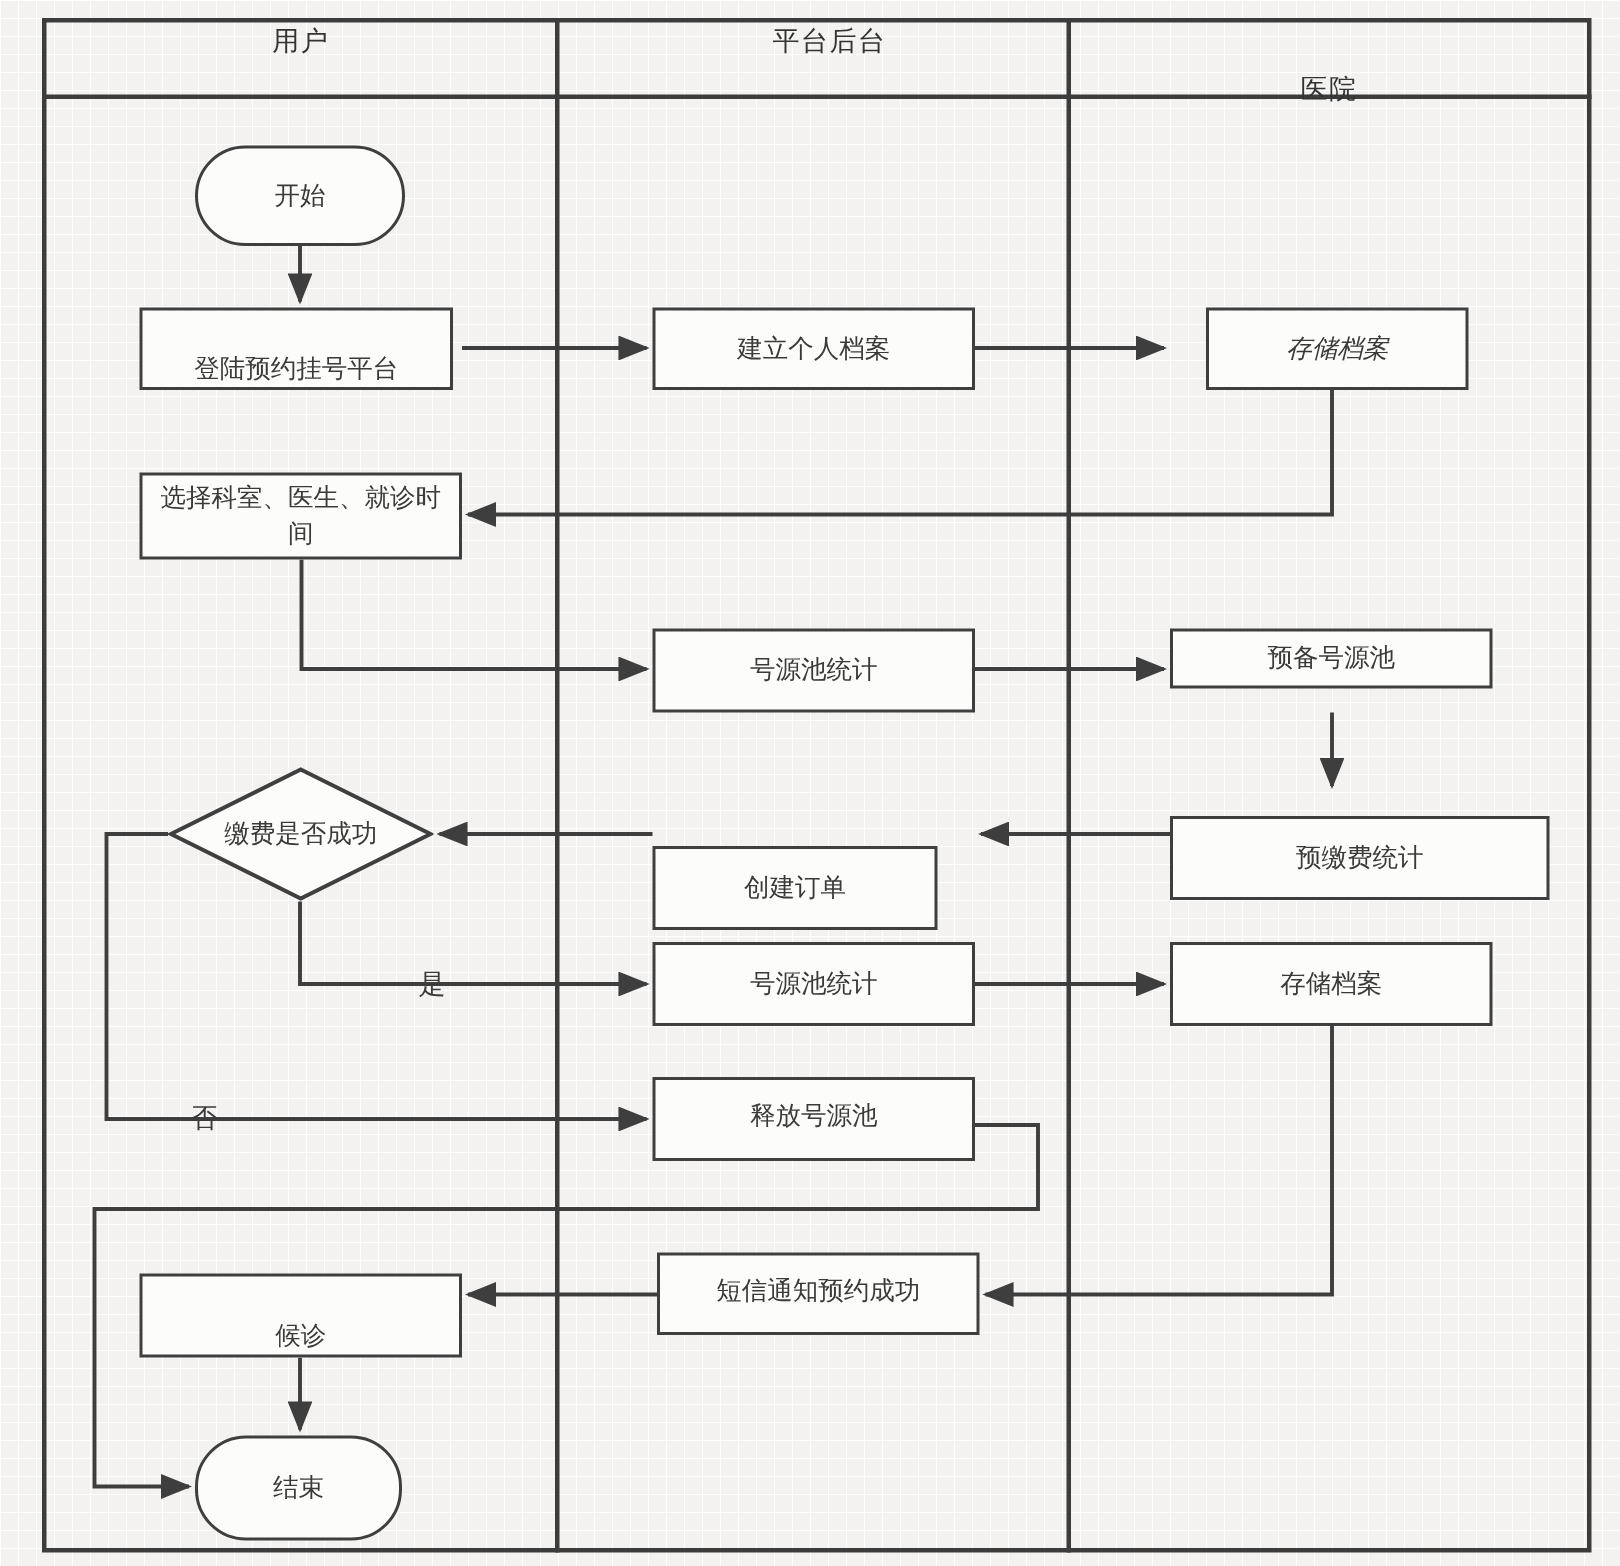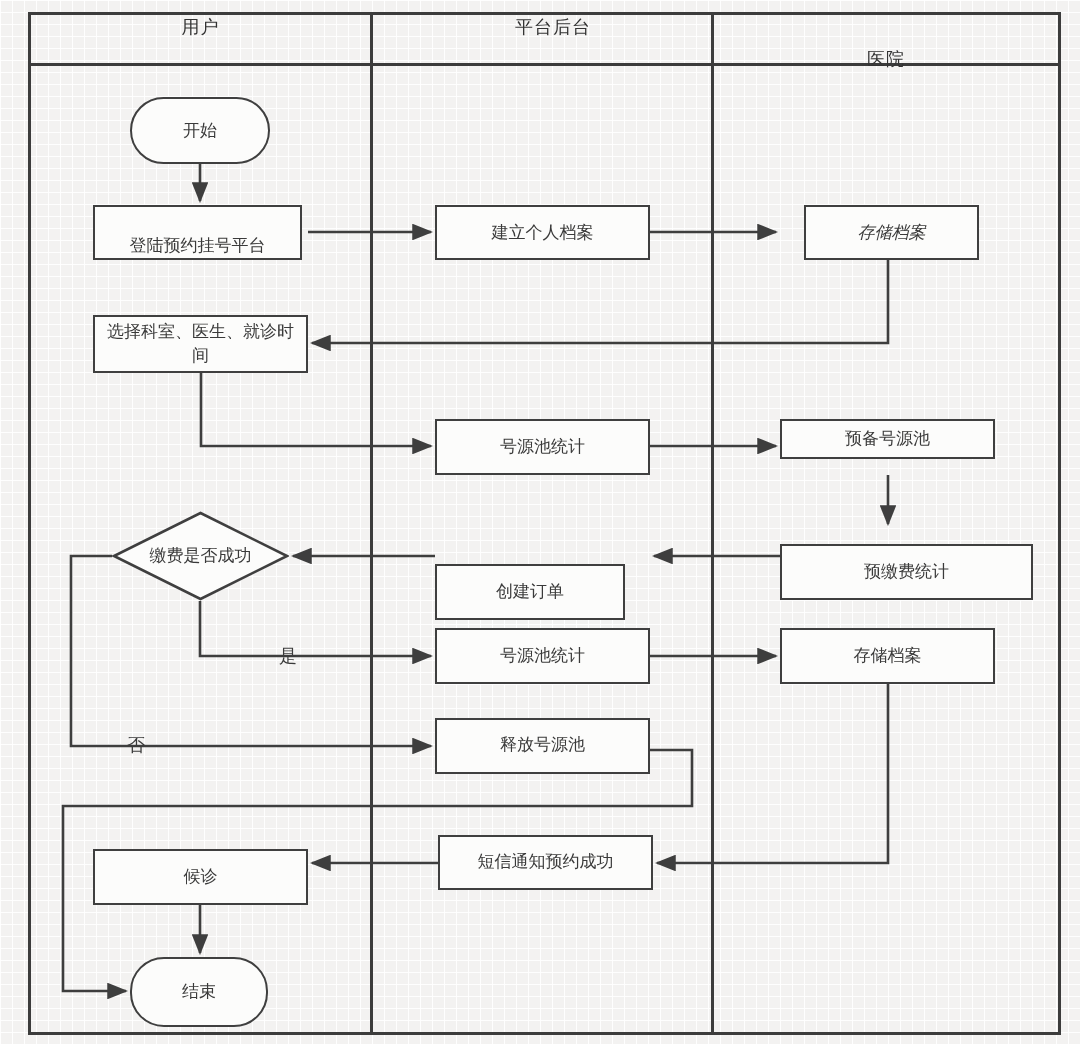--- a/index.html
+++ b/index.html
@@ -139,21 +139,21 @@
   </div>
 
   <div class="node" style="left:435px;top:718px;width:215px;height:56px;font-family:Liberation Mono, monospace;">
     <span class="node-label">释放号源池</span>
   </div>
 
   <div class="node" style="left:438px;top:835px;width:215px;height:55px;font-family:Liberation Mono, monospace;">
     <span class="node-label">短信通知预约成功</span>
   </div>
 
-  <div class="node" style="left:93px;top:849px;width:215px;height:56px;">
+  <div class="node" style="left:93px;top:849px;width:215px;height:56px;align-items:flex-end;">
     <span class="node-label">候诊</span>
   </div>
 
   <div class="node stadium" style="left:130px;top:957px;width:138px;height:70px;">
     <span class="node-label">结束</span>
   </div>
 
   <div class="edge-label" style="left:273px;top:644px;width:30px;">是</div>
   <div class="edge-label" style="left:121px;top:733px;width:30px;">否</div>
 

